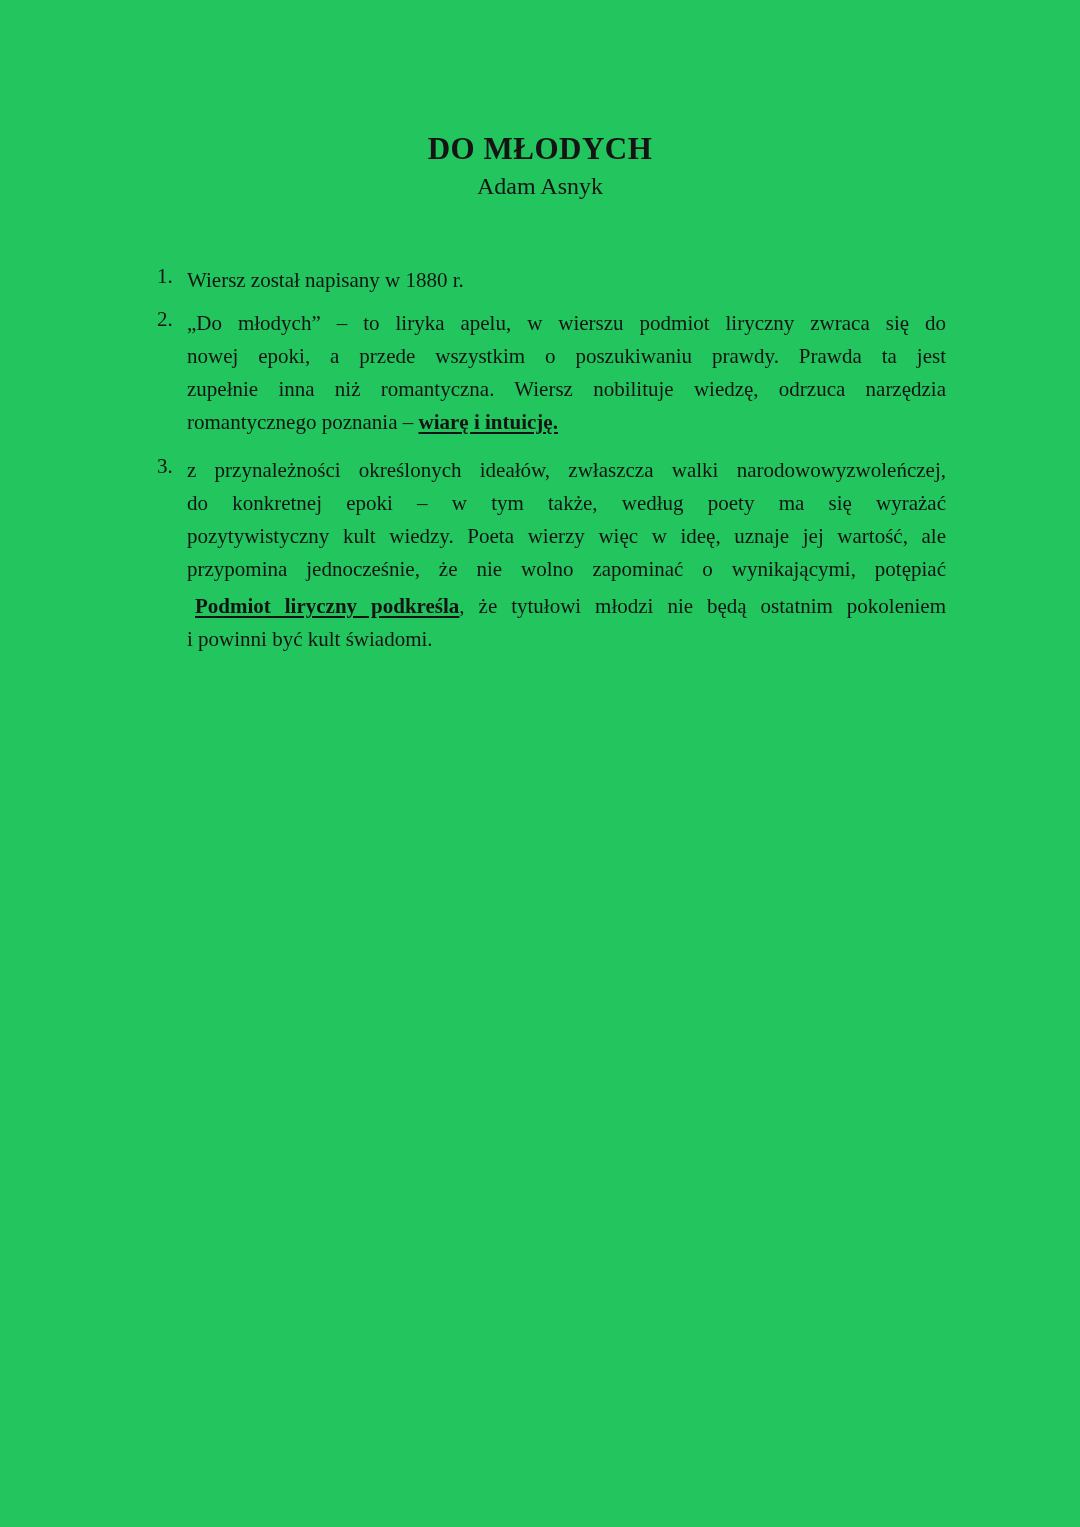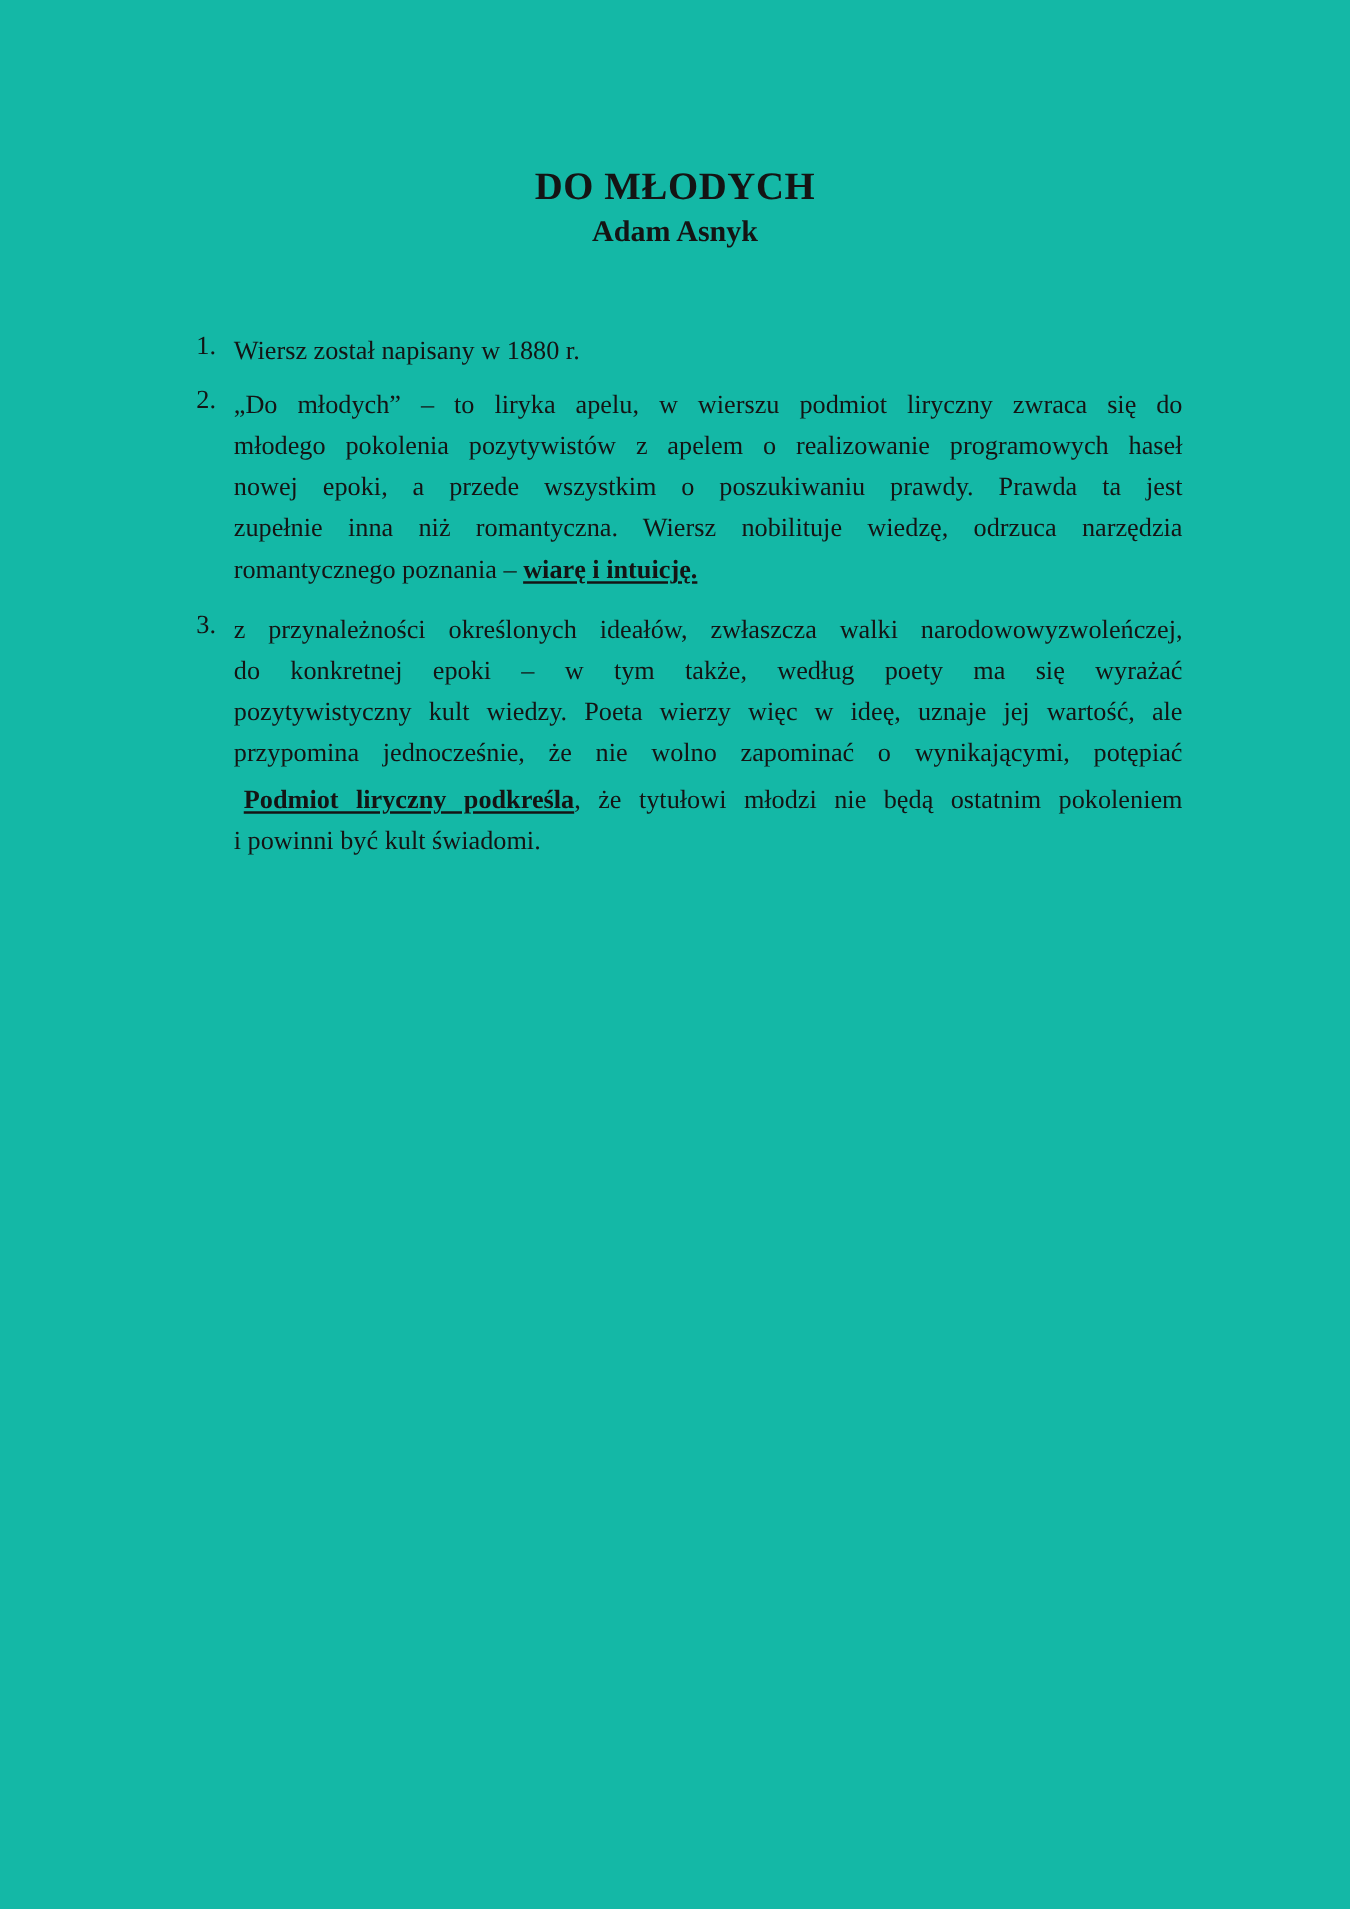--- a/index.html
+++ b/index.html
@@ -12,37 +12,37 @@
     height: 1527px;
     position: relative;
     overflow: hidden;
     font-family: "Liberation Serif", "DejaVu Serif", serif;
     color: #141414;
     -webkit-font-smoothing: antialiased;
   }
   .doc {
     position: absolute;
     inset: 0;
-    background: #14b8a6;
+    background: #22c55e;
   }
   .title {
     margin: 0;
     padding-top: 131px;
     text-align: center;
     font-size: 31px;
     line-height: 36px;
     font-weight: bold;
     letter-spacing: 0.5px;
   }
   .author {
     margin: 4px 0 16px 0;
     text-align: center;
     font-size: 24px;
     line-height: 30px;
-    font-weight: bold;
+    font-weight: normal;
   }
   .list {
     list-style: none;
     margin: 59px 130px 0 157px;
     padding: 0;
     font-size: 21px;
     line-height: 33px;
   }
   .list li {
     display: grid;
@@ -85,21 +85,20 @@
           <div class="para">
             <div class="line last"><span>Wiersz został napisany w 1880 r.</span></div>
           </div>
         </div>
       </li>
       <li>
         <span class="num">2.</span>
         <div>
           <div class="para">
             <div class="line"><span>„Do młodych” – to liryka apelu, w wierszu podmiot liryczny zwraca się do</span></div>
-            <div class="line"><span>młodego pokolenia pozytywistów z apelem o realizowanie programowych haseł</span></div>
             <div class="line"><span>nowej epoki, a przede wszystkim o poszukiwaniu prawdy. Prawda ta jest</span></div>
             <div class="line"><span>zupełnie inna niż romantyczna. Wiersz nobilituje wiedzę, odrzuca narzędzia</span></div>
             <div class="line last"><span>romantycznego poznania – </span><span class="u">wiarę i intuicję.</span></div>
           </div>
         </div>
       </li>
       <li>
         <span class="num">3.</span>
         <div>
           <div class="para">

